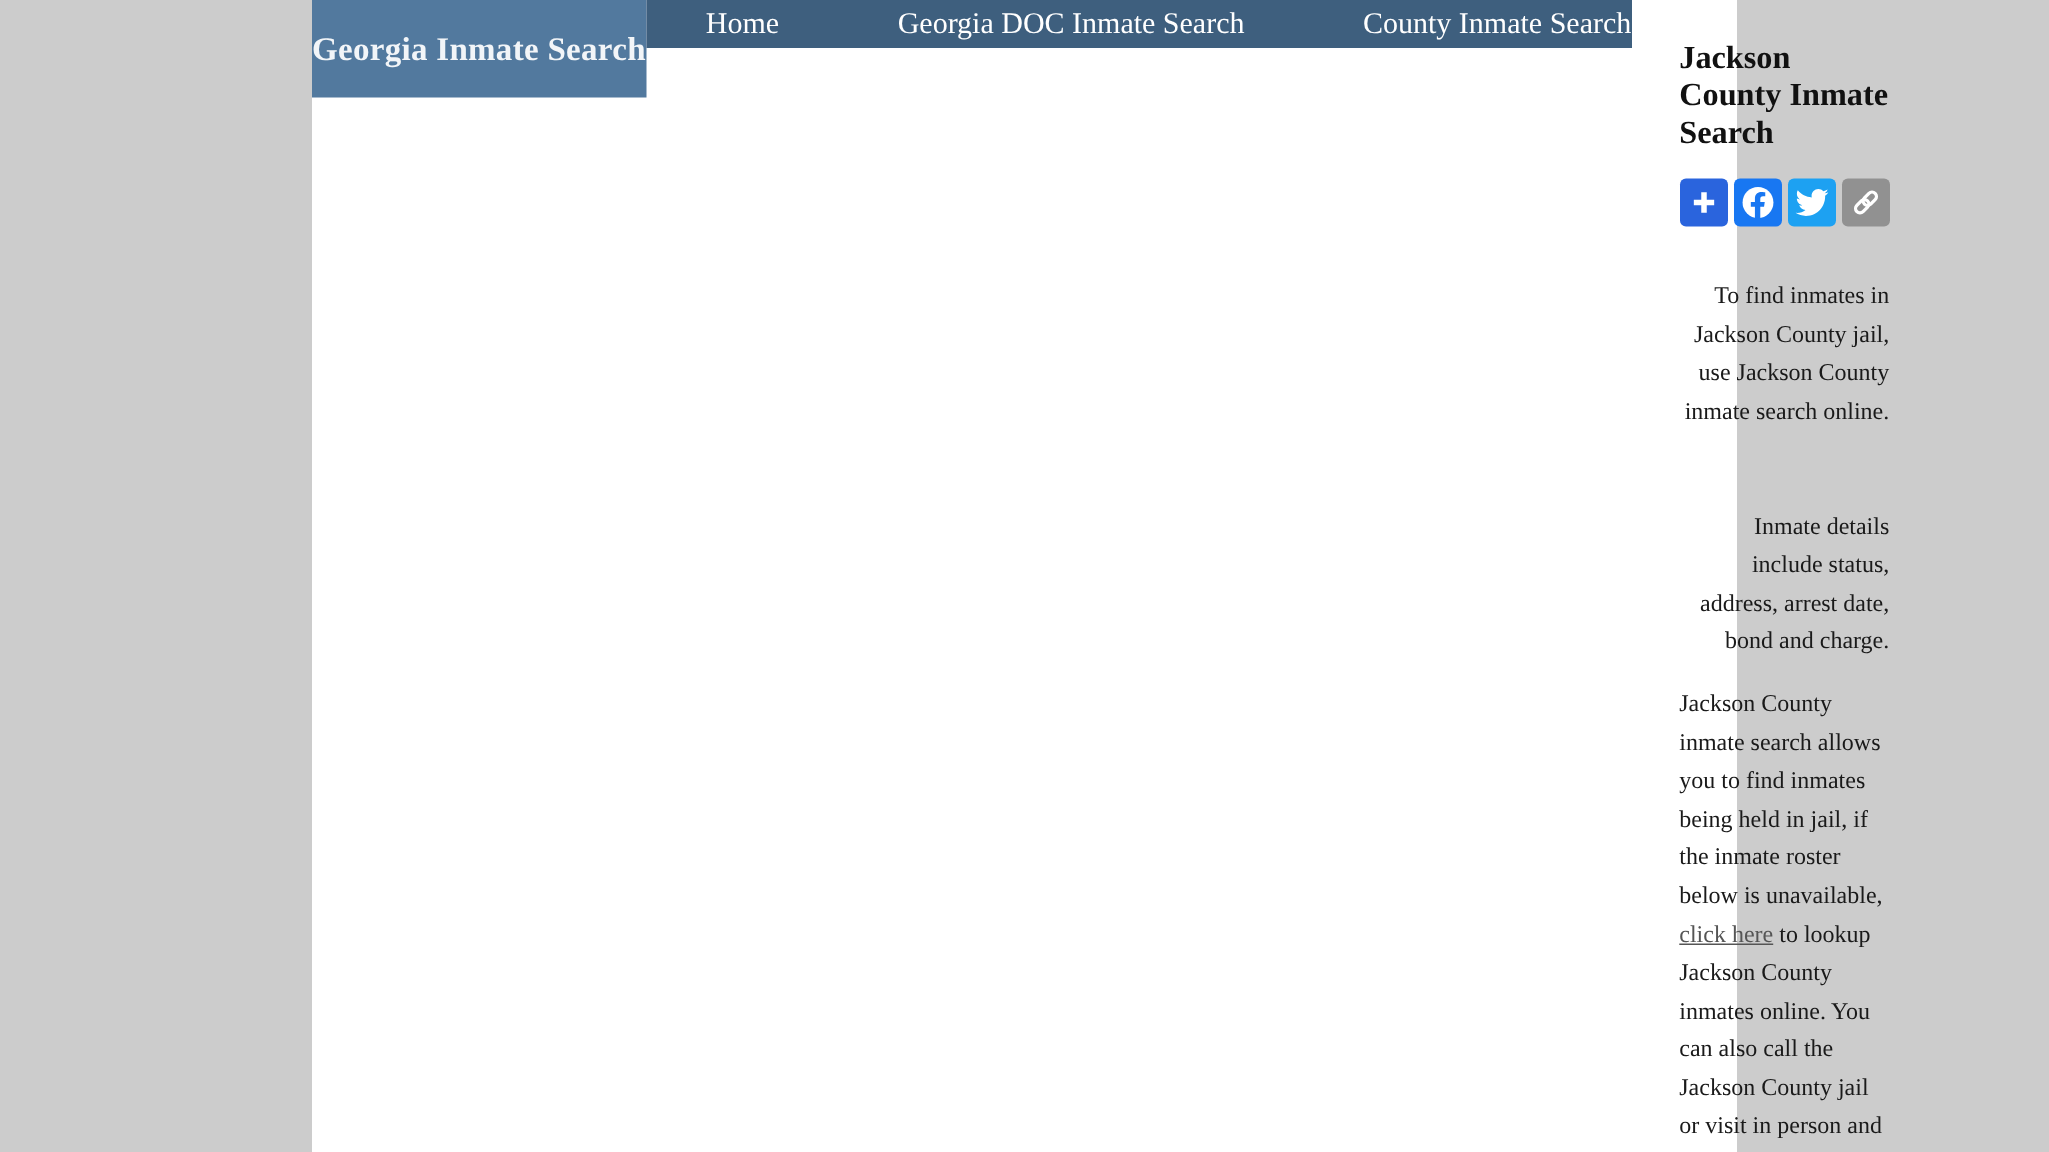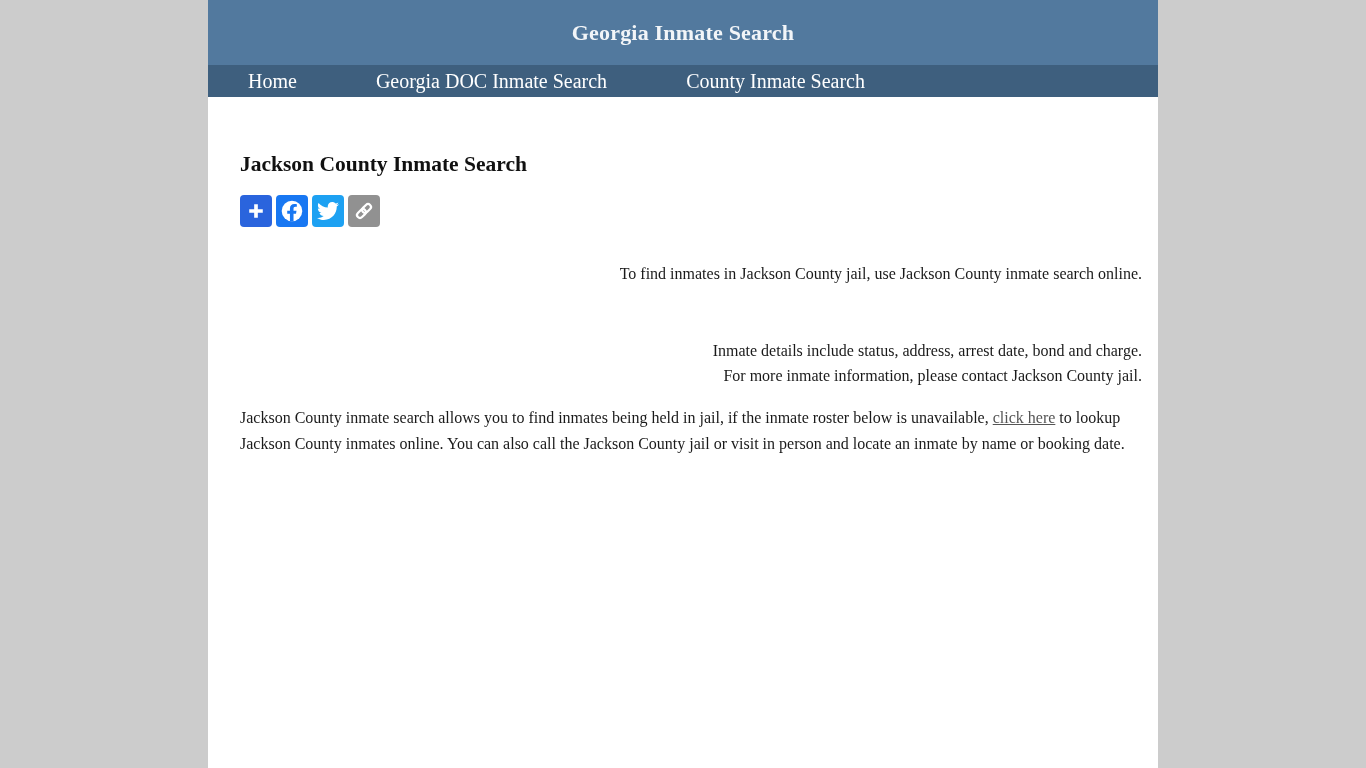--- a/index.html
+++ b/index.html
@@ -22,21 +22,21 @@
     width:1366px;
     height:768px;
     overflow:hidden;
   }
   .page{
     width:950px;
     height:768px;
     margin:0 auto;
     background:#ffffff;
     display:flex;
-    flex-direction:column;
+    flex-direction:row;
   }
   .site-header{
     height:65px;
     background:var(--header_bg);
     display:flex;
     align-items:center;
     justify-content:center;
     flex:0 0 auto;
   }
   .site-title{
@@ -58,21 +58,20 @@
   .site-nav a{
     color:#ffffff;
     font-size:20px;
     text-decoration:none;
     white-space:nowrap;
     cursor:pointer;
   }
   .content{
     padding:26px 16px 16px 32px;
     flex:1 1 auto;
-    margin-top:29px;
   }
   .page-heading{
     font-size:21.5px;
     font-weight:bold;
     color:#111111;
     margin:0 0 18px 0;
   }
   .share-row{
     display:flex;
     column-gap:4px;
@@ -162,21 +161,20 @@
           </svg>
         </span>
       </button>
     </div>
 
     <p class="first">
       <span>To find inmates in Jackson County jail, use Jackson County inmate search online.</span><br>
       <br>
       <br>
       <span>Inmate details include status, address, arrest date, bond and charge.</span><br>
-      <span>For more inmate information, please contact Jackson County jail.</span>
     </p>
 
 
     <p>
       <span>Jackson County inmate search allows you to find inmates being held in jail, if the inmate roster below is unavailable, </span><a href="#" class="inline-link">click here</a><span> to lookup Jackson County inmates online. You can also call the Jackson County jail or visit in person and locate an inmate by name or booking date.</span>
     </p>
 
   </div>
 </div>
 

